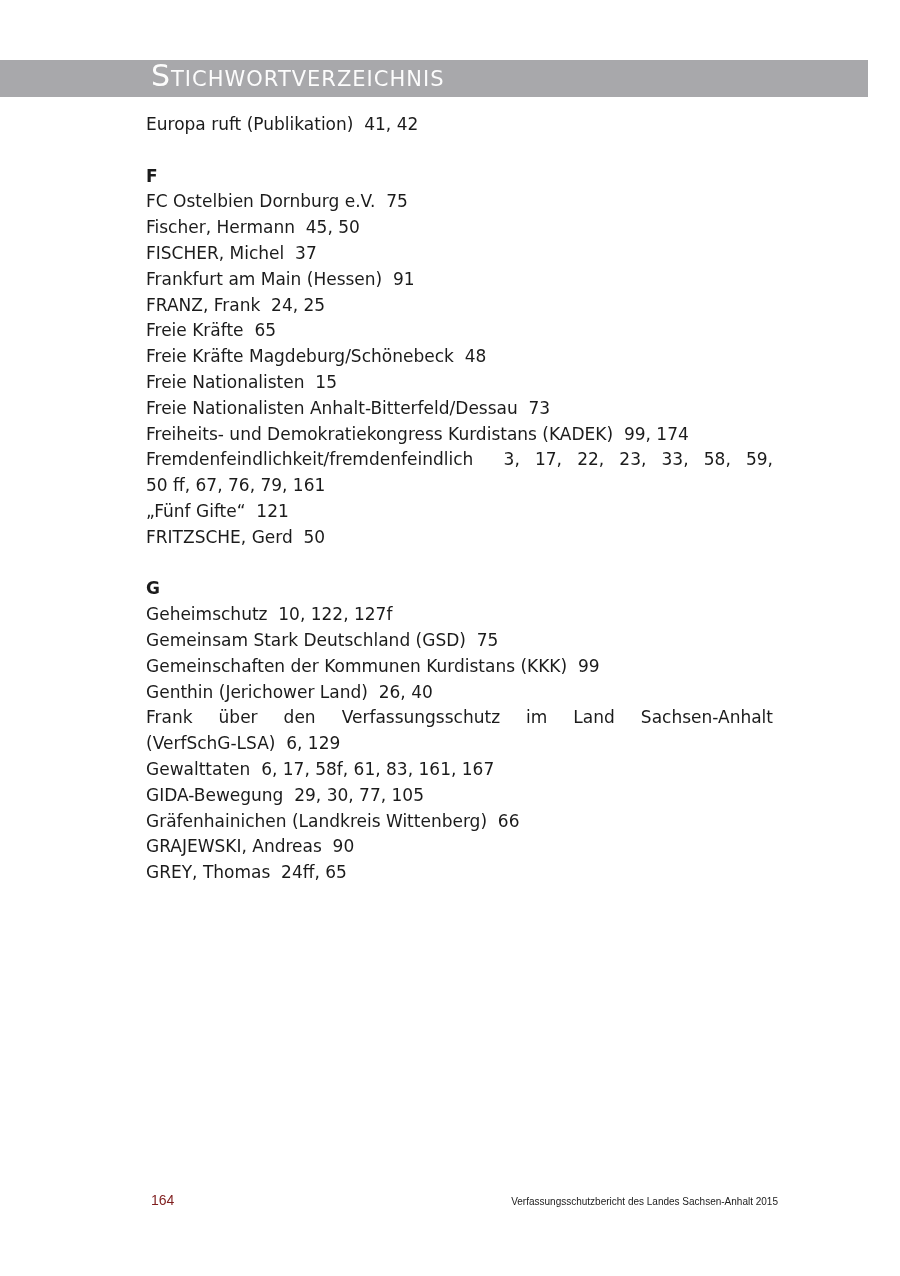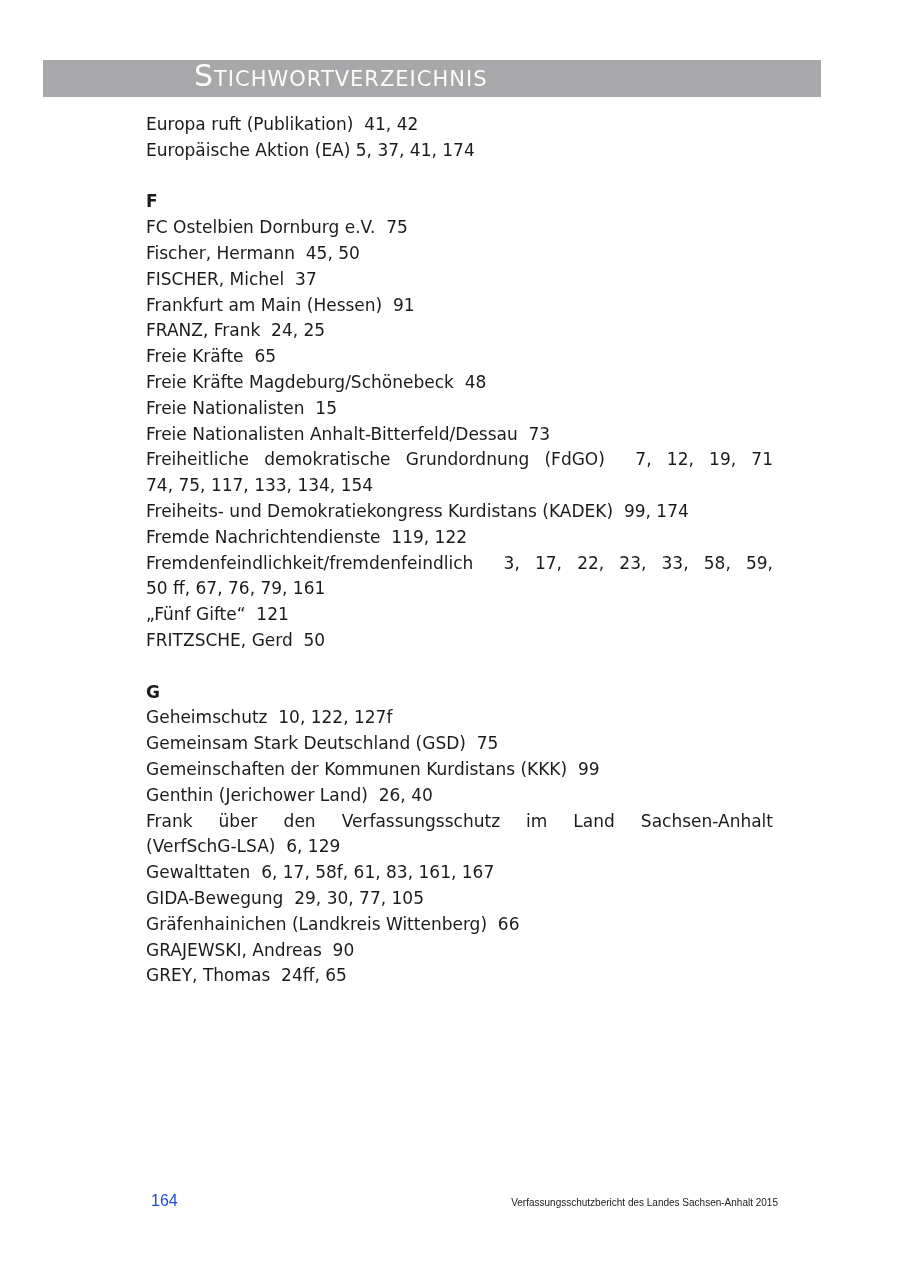--- a/index.html
+++ b/index.html
@@ -7,23 +7,22 @@
     width: 900px; height: 1276px;
     background: #ffffff;
     position: relative;
     font-family: "DejaVu Sans", "Liberation Sans", sans-serif;
     color: #1b1b1b;
     overflow: hidden;
   }
   .title-bar {
     position: absolute;
     left: 0; top: 60px;
-    width: 778px; height: 37px;
+    width: 868px; height: 37px;
     background: #a8a8ab;
-    margin-left: 43px;
   }
   .title {
     position: absolute;
     left: 151px; bottom: 4px;
     color: #fcfcfc;
     font-size: 21px;
     letter-spacing: 1px;
     white-space: nowrap;
   }
   .title-initial { font-size: 30px; letter-spacing: 1px; }
@@ -47,50 +46,44 @@
   .footer {
     position: absolute;
     left: 151px;
     width: 627px;
     top: 1192px;
     display: flex;
     justify-content: space-between;
     align-items: baseline;
     font-family: "Liberation Sans", sans-serif;
   }
-  .page-number { font-size: 16px; color: #1d4ed8; }
+  .page-number { font-size: 14px; color: #7f1d1d; }
   .report-title { font-size: 10px; color: #1b1b1b; }
 </style>
 </head>
 <body>
 
 <div class="title-bar" style="background: rgb(168, 168, 171);">
   <span class="title"><span class="title-initial">S</span><span>TICHWORTVERZEICHNIS</span></span>
 </div>
 
 <div class="content">
   <div id="index-list">
       <div class="entry">Europa ruft (Publikation)&nbsp; 41, 42</div>
-      <div class="entry">Europäische Aktion (EA) 5, 37, 41, 174</div>
       <div class="section-letter">F</div>
       <div class="entry">FC Ostelbien Dornburg e.V.&nbsp; 75</div>
       <div class="entry">Fischer, Hermann&nbsp; 45, 50</div>
       <div class="entry">FISCHER, Michel&nbsp; 37</div>
       <div class="entry">Frankfurt am Main (Hessen)&nbsp; 91</div>
       <div class="entry">FRANZ, Frank&nbsp; 24, 25</div>
       <div class="entry">Freie Kräfte&nbsp; 65</div>
       <div class="entry">Freie Kräfte Magdeburg/Schönebeck&nbsp; 48</div>
       <div class="entry">Freie Nationalisten&nbsp; 15</div>
       <div class="entry">Freie Nationalisten Anhalt-Bitterfeld/Dessau&nbsp; 73</div>
-      <div class="entry">
-        <div class="line justify">Freiheitliche demokratische Grundordnung (FdGO)&nbsp; 7, 12, 19, 71</div>
-        <div class="line">74, 75, 117, 133, 134, 154</div>
-      </div>
       <div class="entry">Freiheits- und Demokratiekongress Kurdistans (KADEK)&nbsp; 99, 174</div>
-      <div class="entry">Fremde Nachrichtendienste&nbsp; 119, 122</div>
       <div class="entry">
         <div class="line justify">Fremdenfeindlichkeit/fremdenfeindlich&nbsp; 3, 17, 22, 23, 33, 58, 59,</div>
         <div class="line">50 ff, 67, 76, 79, 161</div>
       </div>
       <div class="entry">„Fünf Gifte“&nbsp; 121</div>
       <div class="entry">FRITZSCHE, Gerd&nbsp; 50</div>
       <div class="section-letter">G</div>
       <div class="entry">Geheimschutz&nbsp; 10, 122, 127f</div>
       <div class="entry">Gemeinsam Stark Deutschland (GSD)&nbsp; 75</div>
       <div class="entry">Gemeinschaften der Kommunen Kurdistans (KKK)&nbsp; 99</div>

